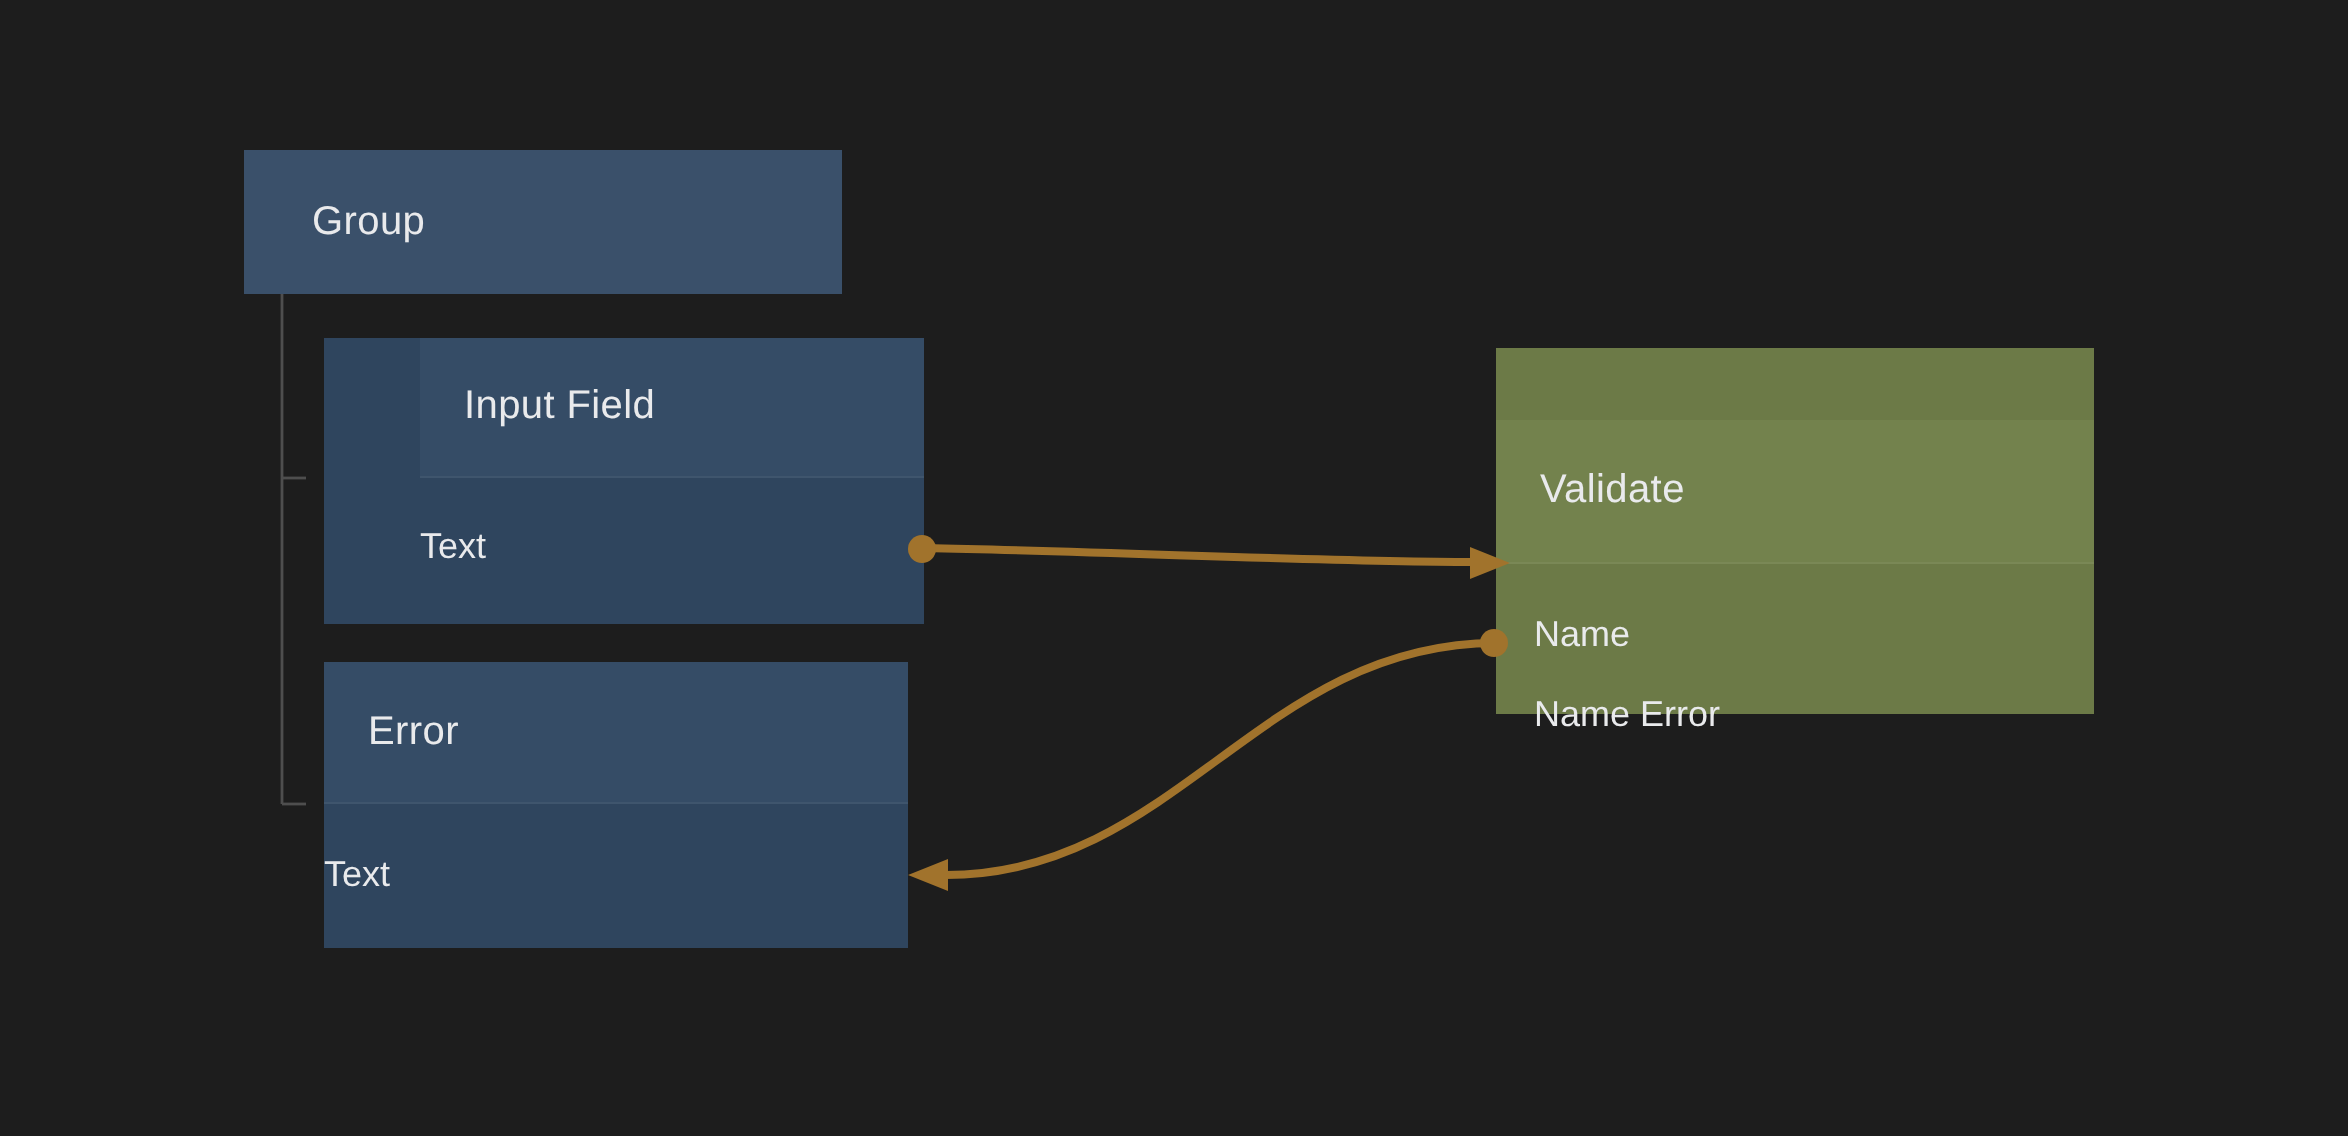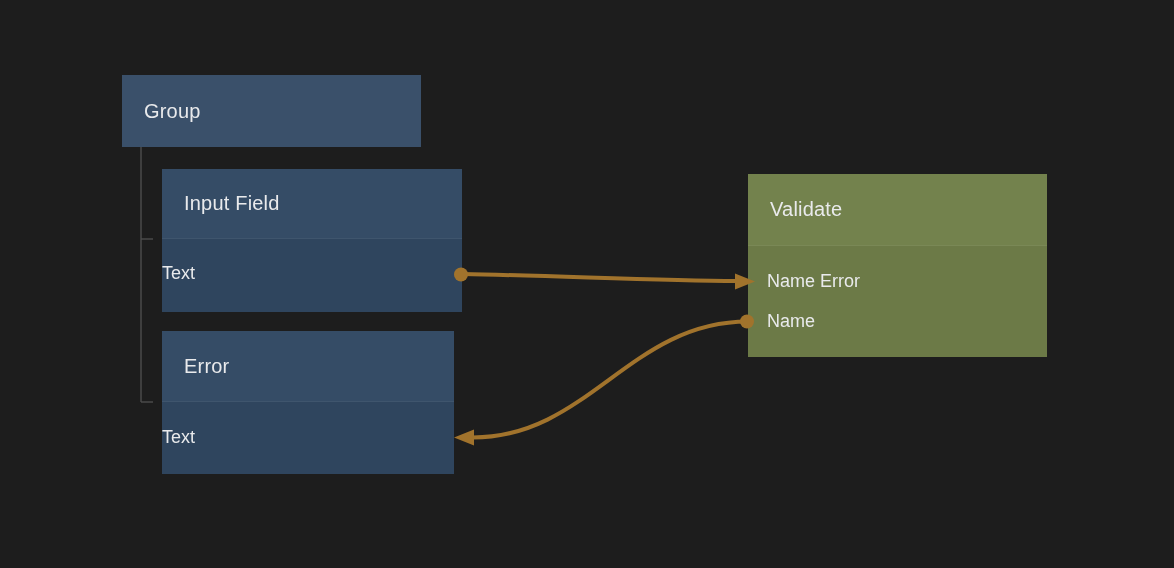--- a/index.html
+++ b/index.html
@@ -53,25 +53,25 @@
   .node-header {
     display: flex;
     align-items: center;
     padding-left: 22px;
     font-size: 20px;
     letter-spacing: 0.2px;
     border-bottom: 1px solid rgba(255,255,255,0.05);
   }
   .node-title { white-space: nowrap; }
   .group-node { background: var(--node-group-fill); }
-  .group-node .node-header { height: 100%; border-bottom: none; }
+  .group-node .node-header { height: 100%; border-bottom: none; margin-left: 12px; }
   .blue-node  { background: var(--node-blue-body); }
   .blue-node .node-header { background: var(--node-blue-header); }
   .green-node { background: var(--node-green-body); }
-  .green-node .node-header { background: var(--node-green-header); }
+  .green-node .node-header { background: var(--node-green-header); margin-top: 36px; }
   .node-body { position: relative; }
   .port-row {
     height: 40px;
     line-height: 40px;
     font-size: 18px;
     white-space: nowrap;
   }
   .port-row.align-right { padding-right: 19px; }
   .port-row.align-left  { text-align: left;  padding-left: 19px; }
 </style>
@@ -100,21 +100,21 @@
       <circle class="port-dot" cx="747" cy="321.5" r="7" style="pointer-events:auto"></circle>
     </g>
   </svg>
 
   <div class="node group-node" style="left:122px; top:75px; width:299px; height:72px;">
     <div class="node-header">
       <span class="node-title">Group</span>
     </div>
   </div>
 
-  <div class="node blue-node" style="left:162px; top:169px; width:300px; height:143px;">
+  <div class="node blue-node" style="left:162px; top:169px; width:300px; height:143px;padding-left:48px;">
     <div class="node-header" style="height:70px;">
       <span class="node-title">Input Field</span>
     </div>
     <div class="node-body" style="padding-top:14px;">
       <div class="port-row align-right">
         <span>Text</span>
       </div>
     </div>
   </div>
 
@@ -128,21 +128,21 @@
       </div>
     </div>
   </div>
 
   <div class="node green-node" style="left:748px; top:174px; width:299px; height:183px;">
     <div class="node-header" style="height:72px;">
       <span class="node-title">Validate</span>
     </div>
     <div class="node-body" style="padding-top:15px;">
       <div class="port-row align-left">
-        <span>Name Error</span>
+        <span>Name</span>
       </div>
       <div class="port-row align-left">
-        <span>Name</span>
+        <span>Name Error</span>
       </div>
     </div>
   </div>
 
 </div>
 
 </body></html>

